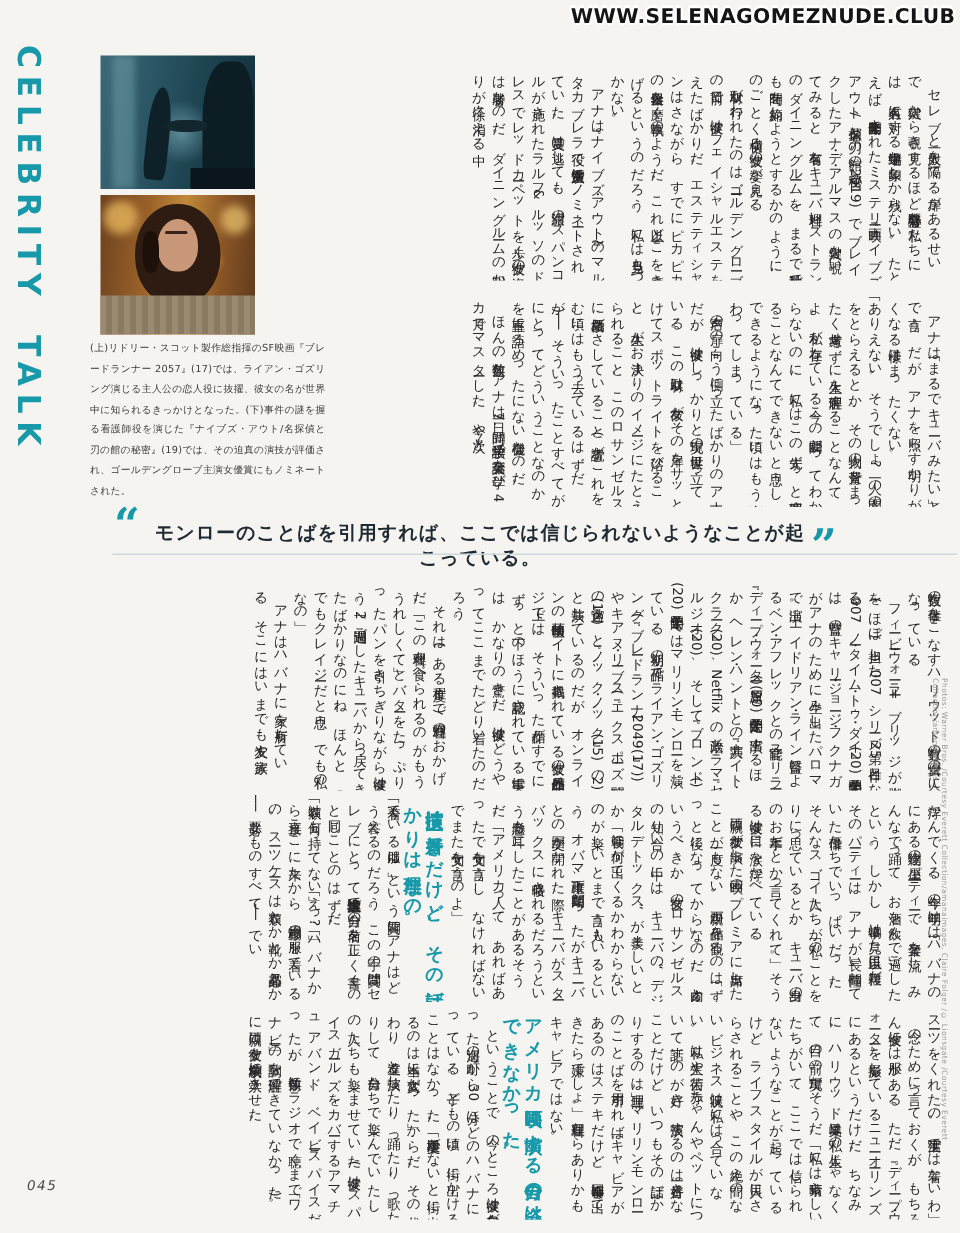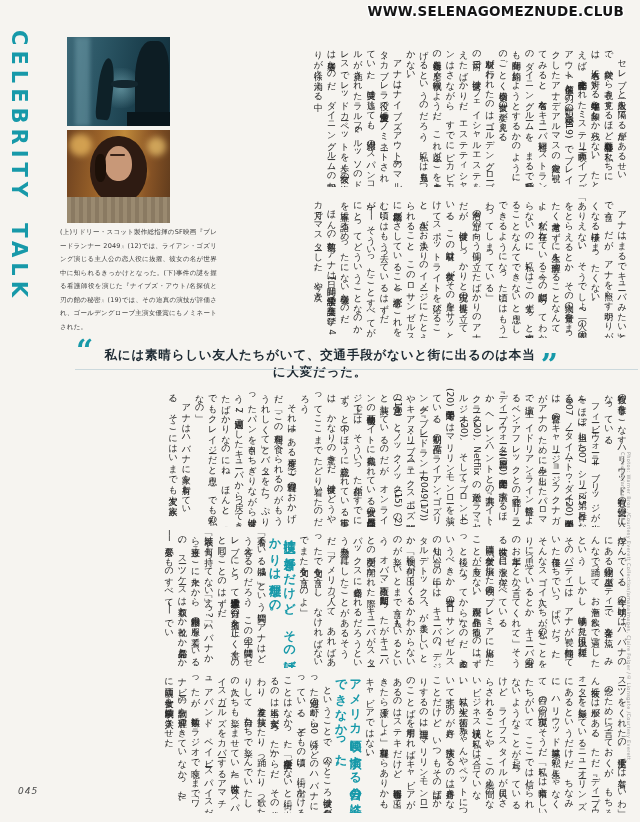--- a/index.html
+++ b/index.html
@@ -4,21 +4,21 @@
 <style>
   html,body{margin:0;padding:0;}
   body{
     width:640px;height:822px;position:relative;overflow:hidden;
     background:#f6f4f0;
     font-family:"DejaVu Sans",sans-serif;
     color:#2b2b2b;
   }
   
   .watermark{
-    position:absolute;top:3px;right:16px;
+    position:absolute;top:3px;right:3px;
     font-size:13.5px;font-weight:800;letter-spacing:.3px;color:#151515;
     text-shadow:0 0 2px #fff,-1.5px 0 #fff,1.5px 0 #fff,0 -1.5px #fff,0 1.5px #fff,-1px -1px #fff,1px 1px #fff;
   }
   
   .section-title{
     position:absolute;left:7px;top:30px;height:315px;
     writing-mode:vertical-rl;
     font-size:21px;font-weight:bold;color:#1799a9;
     letter-spacing:5px;word-spacing:9px;
   }
@@ -100,27 +100,27 @@
   <div class="p2-bokeh1"></div>
   <div class="p2-bokeh2"></div>
   <div class="p2-bokeh3"></div>
   <div class="p2-hair"></div>
   <div class="p2-face"></div>
   <div class="p2-brow"></div>
   <div class="p2-hand"></div>
   <div class="p2-cardigan"></div>
 </div>
 
-<div class="caption">(上)リドリー・スコット製作総指揮のSF映画『ブレードランナー 2049』(12)では、ライアン・ゴズリング演じる主人公の恋人役に抜擢、彼女の名が世界中に知られるきっかけとなった。(下)事件の謎を握る看護師役を演じた『ナイブズ・アウト/名探偵と刃の館の秘密』(19)では、その迫真の演技が評価され、ゴールデングローブ主演女優賞にもノミネートされた。</div>
+<div class="caption">(上)リドリー・スコット製作総指揮のSF映画『ブレードランナー 2057』(17)では、ライアン・ゴズリング演じる主人公の恋人役に抜擢、彼女の名が世界中に知られるきっかけとなった。(下)事件の謎を握る看護師役を演じた『ナイブズ・アウト/名探偵と刃の館の秘密』(19)では、その迫真の演技が評価され、ゴールデングローブ主演女優賞にもノミネートされた。</div>
 
 <div class="vrow row-top" style="top:44px;height:143px;"><span>　セレブと一般人を隔てる扉があるせいで、鍵穴から覗き見するほど好奇心旺盛な私たちには、有名人に対する中途半端な印象しか残らない。たとえば、昨年全米公開されたミステリー映画『ナイブズ・アウト/名探偵と刃の館の秘密』(2019)でブレイクしたアナ・デ・アルマスの鍵穴を覗いてみると、有名なキューバ料理レストランのダイニングルームを、まるで数秒でも時間を節約しようとするかのように、脱兎のごとく横切る彼女の姿が見える。<br>　取材が行われたのはゴールデングローブ賞授賞式の前日で、彼女はフェイシャルエステを終えたばかりだ。エステティシャンはさながら、すでにピカピカの銀食器を磨く執事のようだ。これ以上どこを磨き上げるというのだろう。私には見当もつかない。<br>　アナは『ナイブズ・アウト〜』のマルタ・カブレラ役で主演女優賞にノミネートされていた。受賞は逃しても、濃紺のスパンコールが施されたラルフ&amp;ルッソのドレスでレッドカーペットを歩く彼女の姿は勝者なのだ。ダイニングルームの明かりが徐々に消える中、</span></div>
 <div class="vrow row-top" style="top:195px;height:143px;"><span>　アナは「まるでキューバみたい」と笑顔で言う。だが、アナを照らす明かりが薄暗くなる様子はまったくない。<br>「ありえない。そうでしょ? 一人の人間の全人格をとらえるとか、その人物の背景をまったく考慮せずに人生を理解することなんて、不可能よ。私が存在している今この瞬間だってわからないのに。私にはこの先ずっと理解することなんてできないと思うし、できるようになった頃にはもう変わってしまっている」<br>　名声の扉の向こう側に立ったばかりのアナだが、彼女はしっかりと現実の世界に立っている。この取材は、彼女がその扉をサッと開けてスポットライトを浴びること、人生がお決まりのイメージにたとえられること、このロサンゼルスに蜃気楼がさしていること(読者がこれを読む頃にはもう去っているはずだが)──そういったことすべてが彼女にとってどういうことなのかを率直に語るめったにない機会なのだ。<br>　ほんの数年前、アナは一日7時間、語学学校で英会話を学び、4カ月でマスターした。今や次々と</span></div>
 
 <div class="quote-open">“</div>
-<div class="quote-text">私には素晴らしい友人たちがいて、交通手段がないと街に出るのは本当に大変だった。</div>
+<div class="quote-text">モンローのことばを引用すれば、ここでは信じられないようなことが起こっている。</div>
 <div class="quote-close">”</div>
 <div class="quote-rule"></div>
 
 <div class="vrow row-bottom" style="top:388px;height:139px;"><span>複数の仕事をこなすハリウッド有数の女優の一人になっている。<br>　フィービー・ウォーラー=ブリッジが脚本を(ほぼ)担当した007シリーズ第25作目となる『007ノー・タイム・トゥ・ダイ』(20年公開予定)では、監督のキャリー・ジョージ・フクナガがアナのために生み出したパロマ役で出演。エイドリアン・ライン監督によるベン・アフレックとの官能スリラー『ディープ・ウォーター(原題)』(20年公開予定)に出演するほか、ヘレン・ハントとの共演『ナイト・クラーク』(20)、Netflixの政治ドラマ『セルジオ』(20)、そして『ブロンド(原題)』(20年公開予定)ではマリリン・モンローを演じている。初期の作品でライアン・ゴズリング(『ブレードランナー 2049』(17))やキアヌ・リーブス(『エクスポーズ 暗闇の迷宮』(16)と『ノック・ノック』(15)の2作品)と共演しているのだが、オンラインの映画情報サイトに掲載されている彼女の作品履歴ページ上では、そういった作品がすでにずっと下のほうに記載されている事実には、かなりの驚きだ。彼女はどうやってここまでたどり着いたのだろう。<br>　それは(ある程度まで)豆料理のおかげだ。「この料理を食べられるのがもううれしくて」とバターをたっぷり塗ったパンを引きちぎりながら彼女は言う。「2週間過ごしたキューバから戻ってきたばかりなのにね。ほんと、自分でもクレイジーだと思う。でも私の燃料なの」<br>　アナはハバナに家を所有している。そこにはいまでも友人や家族</span></div>
 <div class="vrow row-bottom" style="top:530px;height:138px;"><span>浮かんでくる。今年の年明けは「ハバナの旧市街にある建物の屋上パーティーで、音楽を流し、みんなで踊って、お酒を飲んで」過ごしたという。しかし、物事は見た目以上に複雑だ。そのパーティーは、アナが長い間憧れていた俳優たちでいっぱいだった。そんなスゴイ人たちが「私のことを誇りに思っているとか、キューバ出身の俳優のお手本だとか言ってくれて」。そう語る彼女は目に涙を浮かべている。<br>　両親は彼女が出演した映画のプレミアに出席したことが一度もない。両親が作品を観るのは「ずっと後になってから」なのだ。皮肉というべきか、彼女のロサンゼルスの知り合いの中には、キューバの“デジタルデトックス”が羨ましいとか、「朝食に何が出てくるかわからない」のが楽しいとまで言う人もいるという。オバマ政権下、短期間だったがキューバとの国交が開かれた際、キューバがスターバックスに侵略されるだろうという懸念も耳にしたことがあるそうだ。「アメリカ人って、あればあったで文句を言うし、なければないでまた文句を言うのよ」</span><span class="hl"><br>演技は一番好きだけど、その話ばかりは無理なの。</span><span><br>「今着ている服は?」という質問にアナはどう答えるのだろう。この手の質問はセレブにとって大学進学適性試験で自分の名前を正しく書くのと同じことのはずだ。<br>「衣類は何も持ってない」「えっ?」「ハバナから直接ここに来たから、移動用の服を着ているの。スーツケースは衣類とか靴とか必需品とか──必要なものすべて──でい</span></div>
 <div class="vrow row-bottom" style="top:671px;height:142px;"><span>スーツをくれたの。実生活では着ないわ」<br>　念のために言っておくが、もちろん彼女には服がある。ただ、『ディープ・ウォーター』を撮影しているニューオーリンズにあるというだけだ。ちなみに、ハリウッド業界は「私の人生じゃなくて、目の前の現実」だそうだ。「私には素晴らしい友人たちがいて、ここでは信じられないようなことが起こっているけど、ライフスタイルが人目にさらされることや、この絶え間のないビジネス状況は私には合っていない。私は人生や芸術、赤ちゃんやペットについて話すのが好き。演技するのは一番好きなことだけど、いつもその話ばかりするのは無理」。マリリン・モンローのことばを引用すれば「キャビアがあるのはステキだけど、毎回食事に出てきたら嫌でしょ」。豆料理ならありかも。キャビアではない。</span><span class="hl"><br>アメリカ映画に出演する自分の姿は想像できなかった。</span><span><br>　ということで、今のところ彼女は自身が育った海辺の町から30分ほどのハバナに戻っている。子どもの頃は、街に出かけることはなかった。「交通手段がないと街に出るのは本当に大変だった」からだ。その代わり、友達と演技したり、踊ったり、歌ったりして、自分たちで楽しんでいたし、近所の人たちも楽しませていた(彼女はスパイスガールズをカバーするアマチュアバンド、ベイビースパイスだったが、数年前にラジオで聴くまで「ワナビー」の歌詞を理解できていなかった)。後に両親は彼女を演劇学校に入学させた。</span></div>
 
 <div class="credits">Photos: Warner Bros. /Courtesy Everett Collection/amanaimages, Claire Folger /© Lionsgate /Courtesy Everett Collection/amanaimages</div>
 
 <div class="page-number">045</div>

